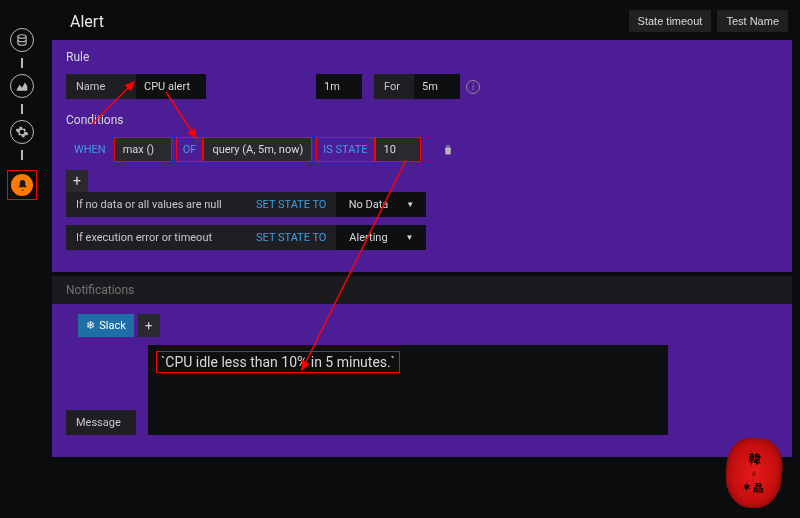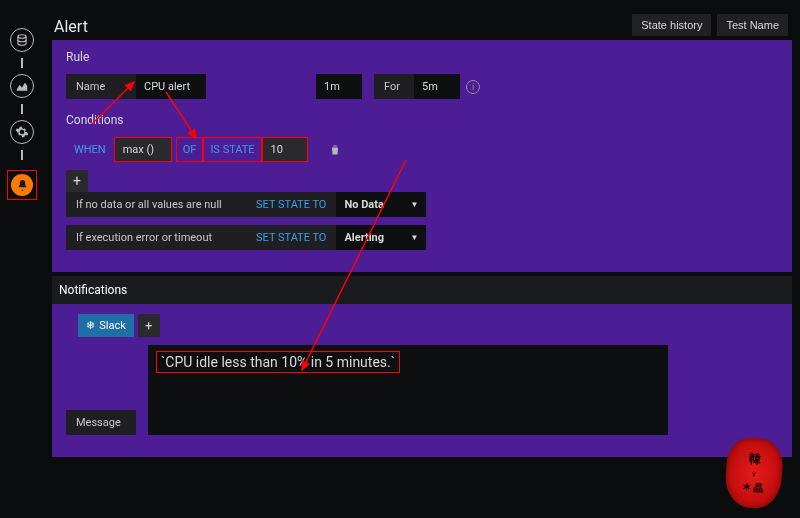--- a/index.html
+++ b/index.html
@@ -49,23 +49,24 @@
 
   .main {
     flex: 1;
     display: flex;
     flex-direction: column;
     padding: 6px 8px 0 8px;
     position: relative;
   }
   .header {
     display: flex;
-    align-items: flex-end;
+    align-items: center;
     height: 30px;
     padding: 0 4px 0 2px;
+    margin-left: 16px;
   }
   .header h1 { font-size: 16px; font-weight: 400; color: #e6e7e8; }
   .spacer { flex: 1; }
   .btn-top {
     background: #212124;
     border: none;
     color: #d8d9da;
     font-size: 11px;
     padding: 5px 9px;
     margin-left: 6px;
@@ -146,30 +147,29 @@
     background: #1f1f23;
   }
   .dropdown {
     background: #0e0f11;
     color: #d8d9da;
     font-size: 11px;
     padding: 6px 8px;
     min-width: 90px;
     display: flex;
     align-items: center;
-    justify-content: space-between;
-    cursor: pointer;
-    font-weight: bold;
+    justify-content: center;
+    cursor: pointer;
   }
   .caret { font-size: 8px; margin-left: 18px; }
   .notif-header {
     background: #1a1b1e;
-    padding: 7px 7px;
+    padding: 7px 14px;
     font-size: 12px;
-    color: #ffffff;
+    color: #737373;
     margin-top: 4px;
   }
   .slack-btn {
     background: #1d6fa5;
     color: #fff;
     font-size: 11px;
     padding: 5px 8px;
     display: inline-flex;
     align-items: center;
     gap: 4px;
@@ -239,21 +239,21 @@
           <path d="M12 2a5 5 0 00-5 5v4l-2 3v1h14v-1l-2-3V7a5 5 0 00-5-5zm0 20a2 2 0 002-2h-4a2 2 0 002 2z"></path>
         </svg>
     </div>
   </div>
 </div>
 
 <div class="main">
   <div class="header">
     <h1>Alert</h1>
     <div class="spacer"></div>
-    <button class="btn-top">State history</button>
+    <button class="btn-top">State timeout</button>
     <button class="btn-top">Test Name</button>
   </div>
 
   <div class="panel">
     <div class="section-title">Rule</div>
     <div class="row">
       <div class="label">Name</div>
       <div class="field red-box" style="min-width:70px">CPU alert</div>
       <div style="width:110px"></div>
       <div class="field" style="min-width:46px">1m</div>
@@ -261,20 +261,21 @@
       <div class="label" style="min-width:40px">For</div>
       <div class="field" style="min-width:46px">5m</div>
       <span class="info-icon">i</span>
     </div>
 
     <div class="section-title" style="margin-top:14px">Conditions</div>
     <div class="row">
       <div class="keyword">WHEN</div>
       <div class="pill red-box" style="min-width:58px">max ()</div>
       <div class="keyword red-box" style="padding:5px 6px">OF</div>
+      <div class="pill red-box">query (A, 5m, now)</div>
       <div class="keyword red-box" style="padding:5px 6px">IS STATE</div>
       <div class="pill red-box" style="min-width:46px">10</div>
       <div class="gap12"></div>
       <div class="trash">
         <svg width="12" height="12" viewBox="0 0 24 24" fill="#b8b9ba">
             <path d="M6 7h12l-1 14H7L6 7zm3-4h6l1 2H8l1-2z"></path>
           </svg>
       </div>
     </div>
     <div class="add-btn">+</div>

